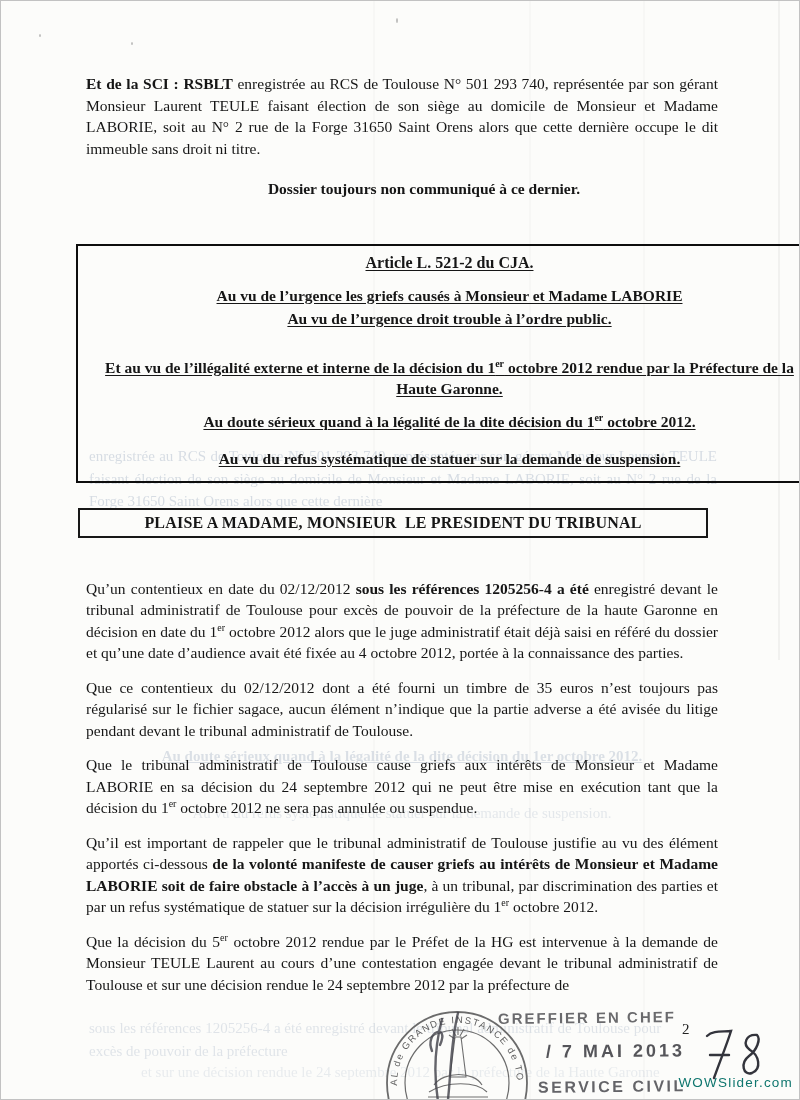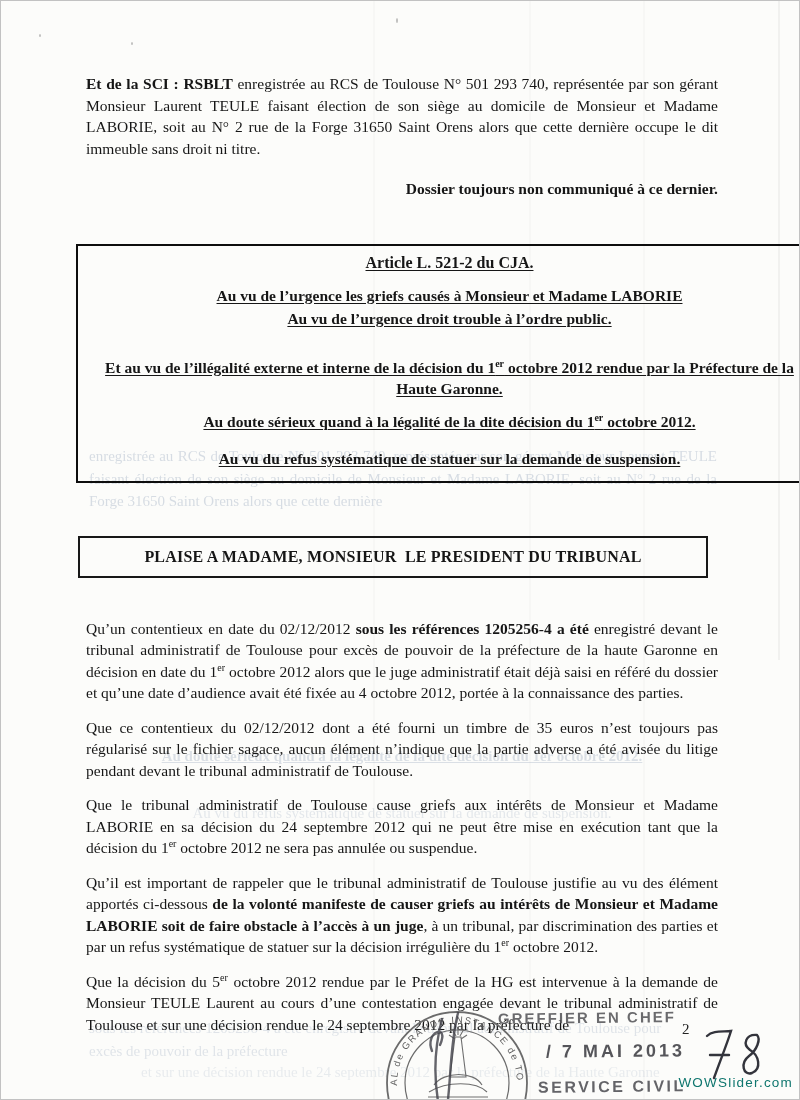--- a/index.html
+++ b/index.html
@@ -28,40 +28,40 @@
   .g3{left:85px;top:801px;width:632px;opacity:.22;text-align:center;}
   .g4{left:88px;top:1016px;width:600px;opacity:.26;}
   .g5{left:140px;top:1060px;width:520px;opacity:.18;}
 
   .content{position:absolute;left:85px;top:0;width:632px;z-index:2;}
   .p{font-size:15.5px;line-height:21.5px;text-align:justify;margin:0;}
   .b{font-weight:bold;}
   sup{font-size:10px;line-height:0;vertical-align:super;font-weight:inherit;}
 
   .para1{margin-top:72px;}
-  .para2{margin:19px 0 0 44px;text-align:right;}
+  .para2{margin:19px 0 0 44px;text-align:center;}
 
   .article-box{
     margin-top:44px;margin-left:-10px;width:747px;box-sizing:border-box;
     border:2px solid #0d0d0d;padding:6px 8px 12px;text-align:center;
   }
   .box-title{font-weight:bold;text-decoration:underline;text-underline-offset:2px;font-size:16px;line-height:21px;}
   .box-line{
     font-weight:bold;text-decoration:underline;text-underline-offset:2px;
     font-size:15.5px;line-height:21px;margin-top:16px;
   }
   .box-lines .box-line:nth-child(1){margin-top:12px;}
   .box-lines .box-line:nth-child(2){margin-top:2px;}
   .box-lines .box-line:nth-child(3){margin-top:28px;}
   .box-lines .box-line:nth-child(4){margin-top:12px;}
   .box-lines .box-line:nth-child(5){margin-top:16px;}
 
   .plaise{
-    margin-top:53px;margin-left:-8px;width:630px;box-sizing:border-box;
-    border:2px solid #171717;padding:10px 2px;text-align:center;
+    margin-top:25px;margin-left:-8px;width:630px;box-sizing:border-box;
+    border:2px solid #171717;padding:4px 2px;text-align:center;
     font-weight:bold;font-size:16px;white-space:pre;letter-spacing:.2px;
   }
 
   .bps{margin-top:40px;}
   .bp{margin-top:13px;}
   .bp:first-child{margin-top:0;}
 
   
   .overlay{position:absolute;z-index:3;}
   .seal-wrap{left:380px;top:1004px;width:152px;height:150px;}

